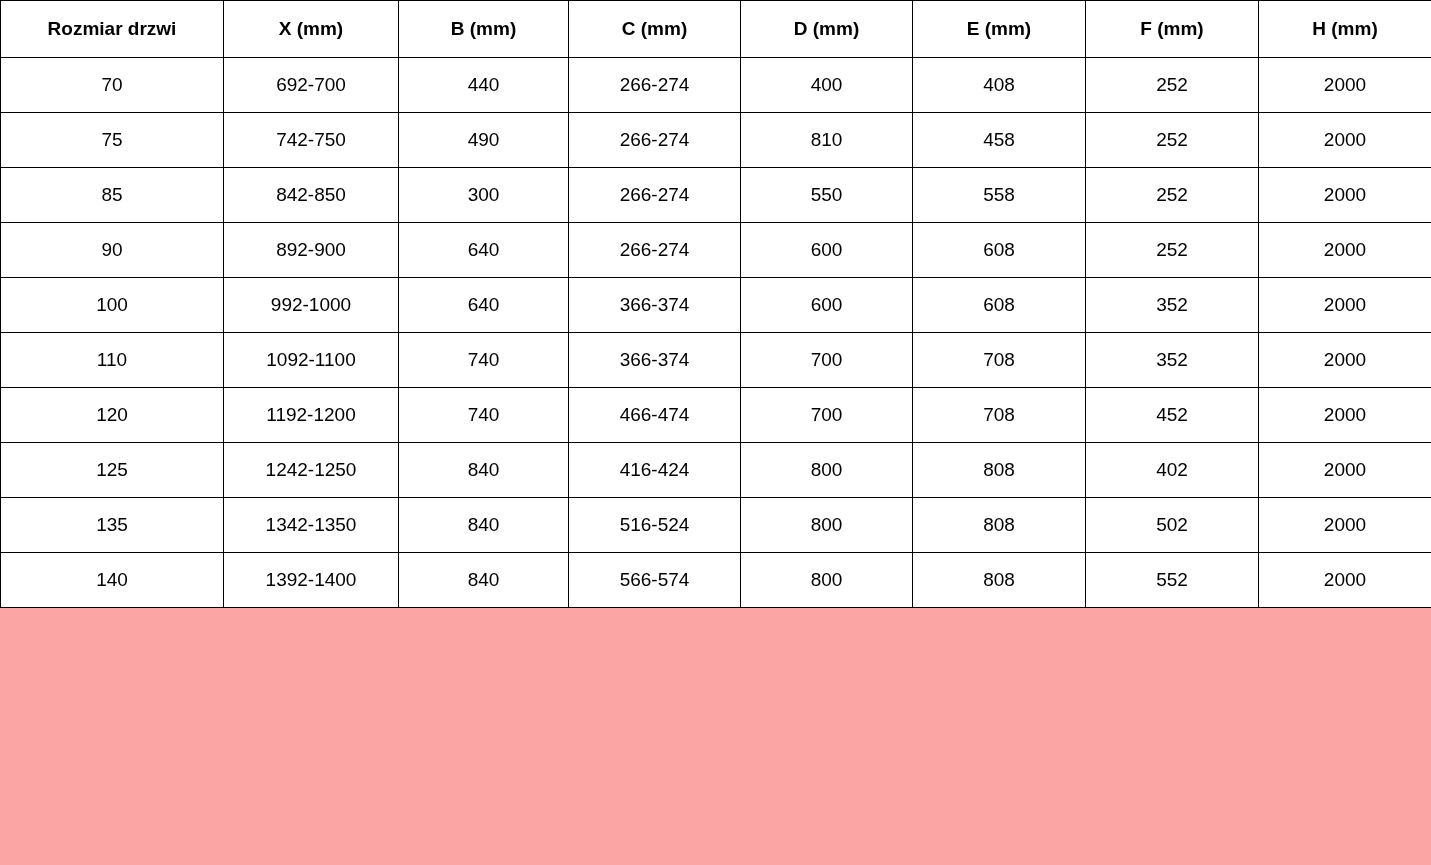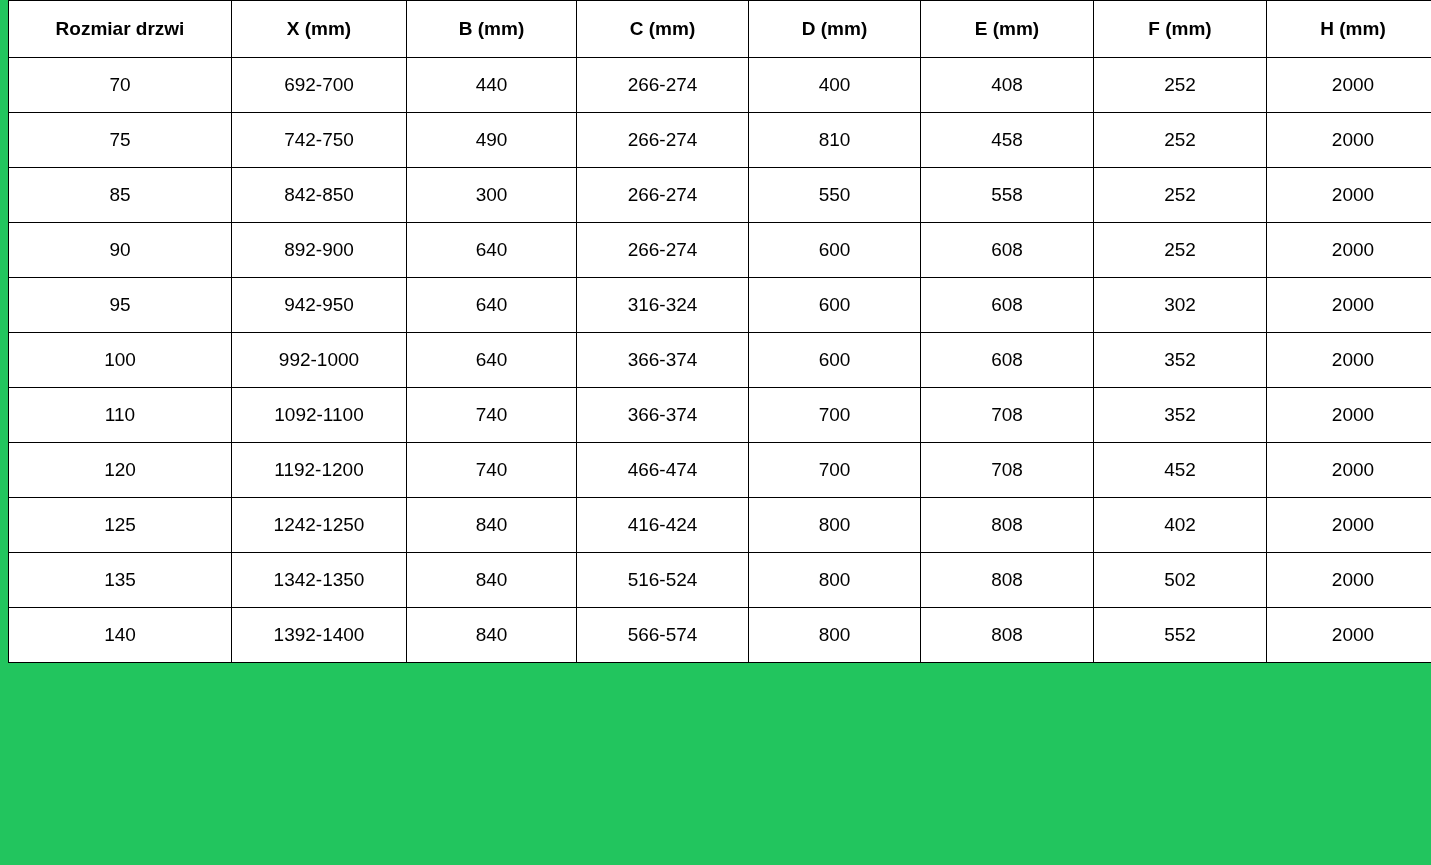--- a/index.html
+++ b/index.html
@@ -8,23 +8,22 @@
     background: #ffffff;
   }
   body {
     font-family: "Liberation Sans", sans-serif;
     color: #000000;
   }
   .sheet {
     width: 1431px;
     height: 865px;
     box-sizing: border-box;
-    background: #22c55e;
+    background: #fca5a5;
     overflow: hidden;
-    padding-left: 8px;
   }
   table.spec {
     border-collapse: collapse;
     width: 1431px;
     table-layout: fixed;
     background: #ffffff;
   }
   table.spec th,
   table.spec td {
     border: 1px solid #000000;
@@ -119,30 +118,20 @@
         <td>90</td>
         <td>892-900</td>
         <td>640</td>
         <td>266-274</td>
         <td>600</td>
         <td>608</td>
         <td>252</td>
         <td>2000</td>
       </tr>
       <tr>
-        <td>95</td>
-        <td>942-950</td>
-        <td>640</td>
-        <td>316-324</td>
-        <td>600</td>
-        <td>608</td>
-        <td>302</td>
-        <td>2000</td>
-      </tr>
-      <tr>
         <td>100</td>
         <td>992-1000</td>
         <td>640</td>
         <td>366-374</td>
         <td>600</td>
         <td>608</td>
         <td>352</td>
         <td>2000</td>
       </tr>
       <tr>

